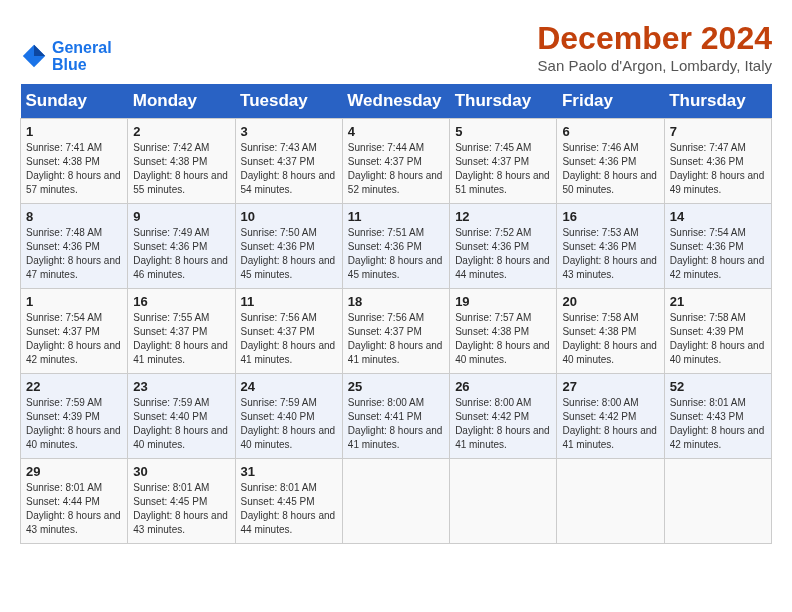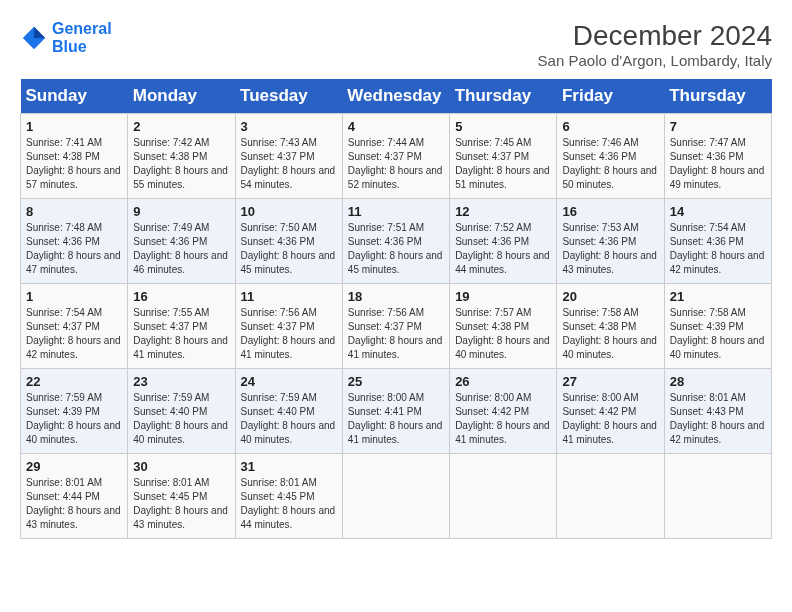--- a/index.html
+++ b/index.html
@@ -6,21 +6,21 @@
     body {
       font-family: Arial, sans-serif;
       background: #fff;
       width: 792px;
       min-height: 612px;
       padding: 20px;
     }
     .header {
       display: flex;
       justify-content: space-between;
-      align-items: flex-start;
+      align-items: flex-end;
       margin-bottom: 10px;
     }
     .logo {
       display: flex;
       align-items: center;
       gap: 4px;
     }
     .logo-text {
       font-size: 16px;
       font-weight: bold;
@@ -31,23 +31,23 @@
       color: #1a73e8;
     }
     .logo-icon {
       width: 28px;
       height: 28px;
     }
     .title-section {
       text-align: right;
     }
     .calendar-title {
-      font-size: 28px;
-      font-weight: normal;
-      color: #404040;
+      font-size: 32px;
+      font-weight: bold;
+      color: #c2410c;
     }
     .calendar-subtitle {
       font-size: 15px;
       color: #555;
     }
     table {
       width: 100%;
       border-collapse: collapse;
       font-size: 11px;
     }
@@ -231,21 +231,21 @@
         </td>
         <td>
           <span class="day-num">26</span>
           <div class="day-info">Sunrise: 8:00 AM<br>Sunset: 4:42 PM<br>Daylight: 8 hours and 41 minutes.</div>
         </td>
         <td>
           <span class="day-num">27</span>
           <div class="day-info">Sunrise: 8:00 AM<br>Sunset: 4:42 PM<br>Daylight: 8 hours and 41 minutes.</div>
         </td>
         <td>
-          <span class="day-num">28</span>
+          <span class="day-num">52</span>
           <div class="day-info">Sunrise: 8:01 AM<br>Sunset: 4:43 PM<br>Daylight: 8 hours and 42 minutes.</div>
         </td>
       </tr>
       <tr>
         <td>
           <span class="day-num">29</span>
           <div class="day-info">Sunrise: 8:01 AM<br>Sunset: 4:44 PM<br>Daylight: 8 hours and 43 minutes.</div>
         </td>
         <td>
           <span class="day-num">30</span>

